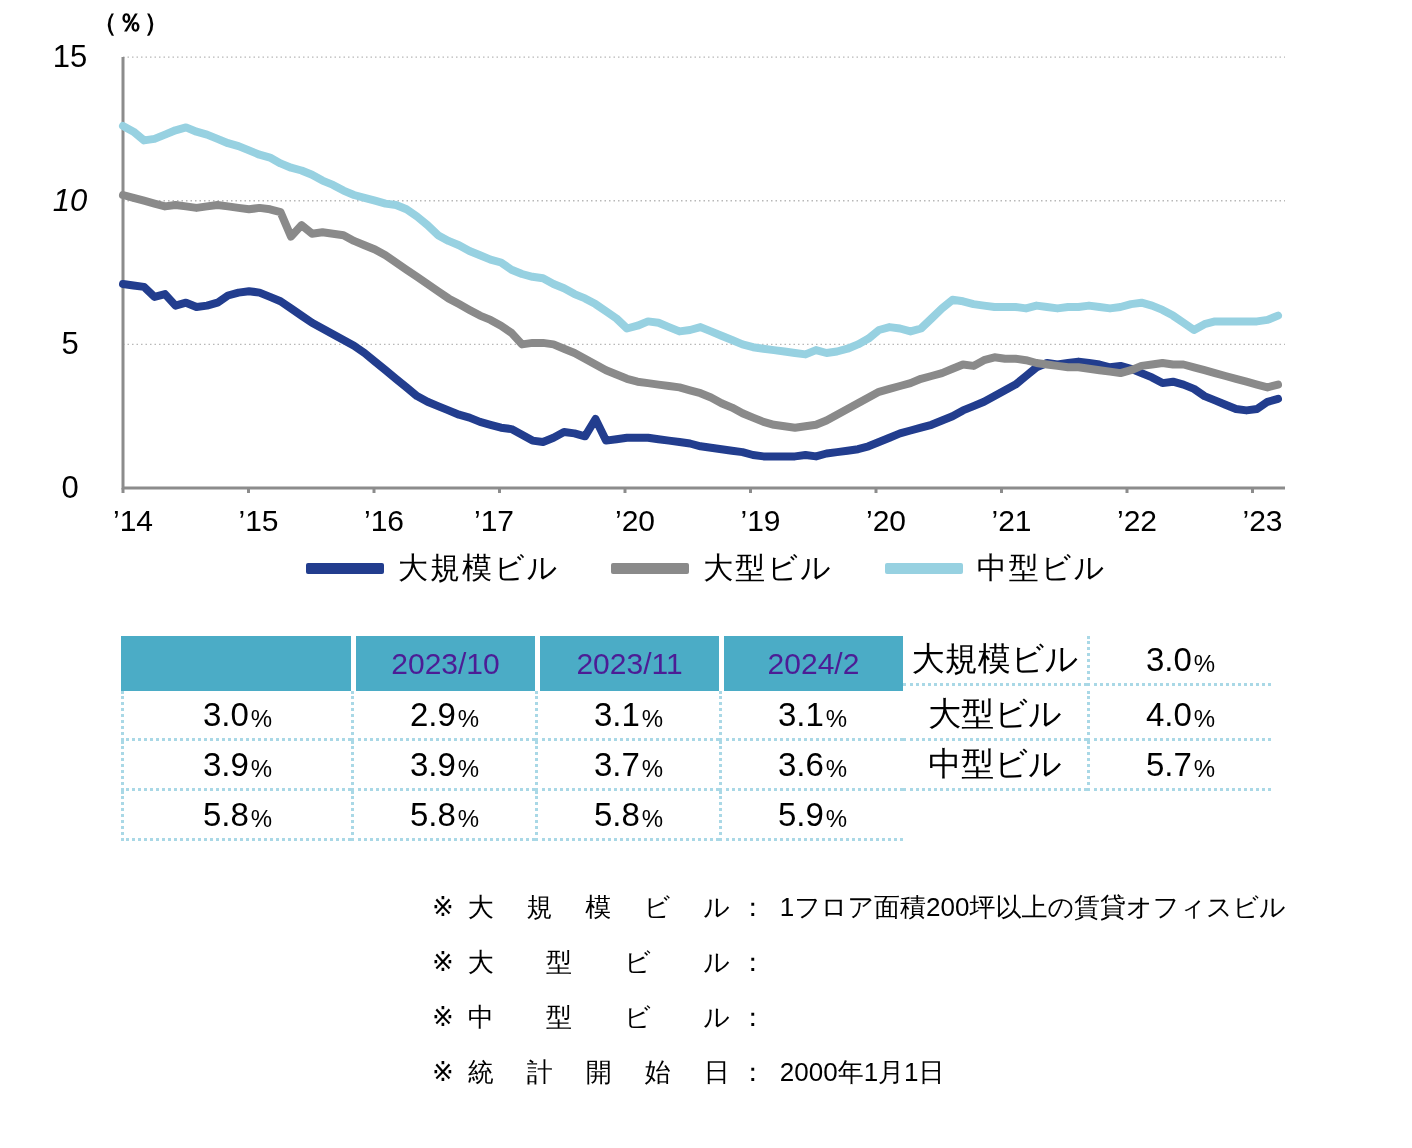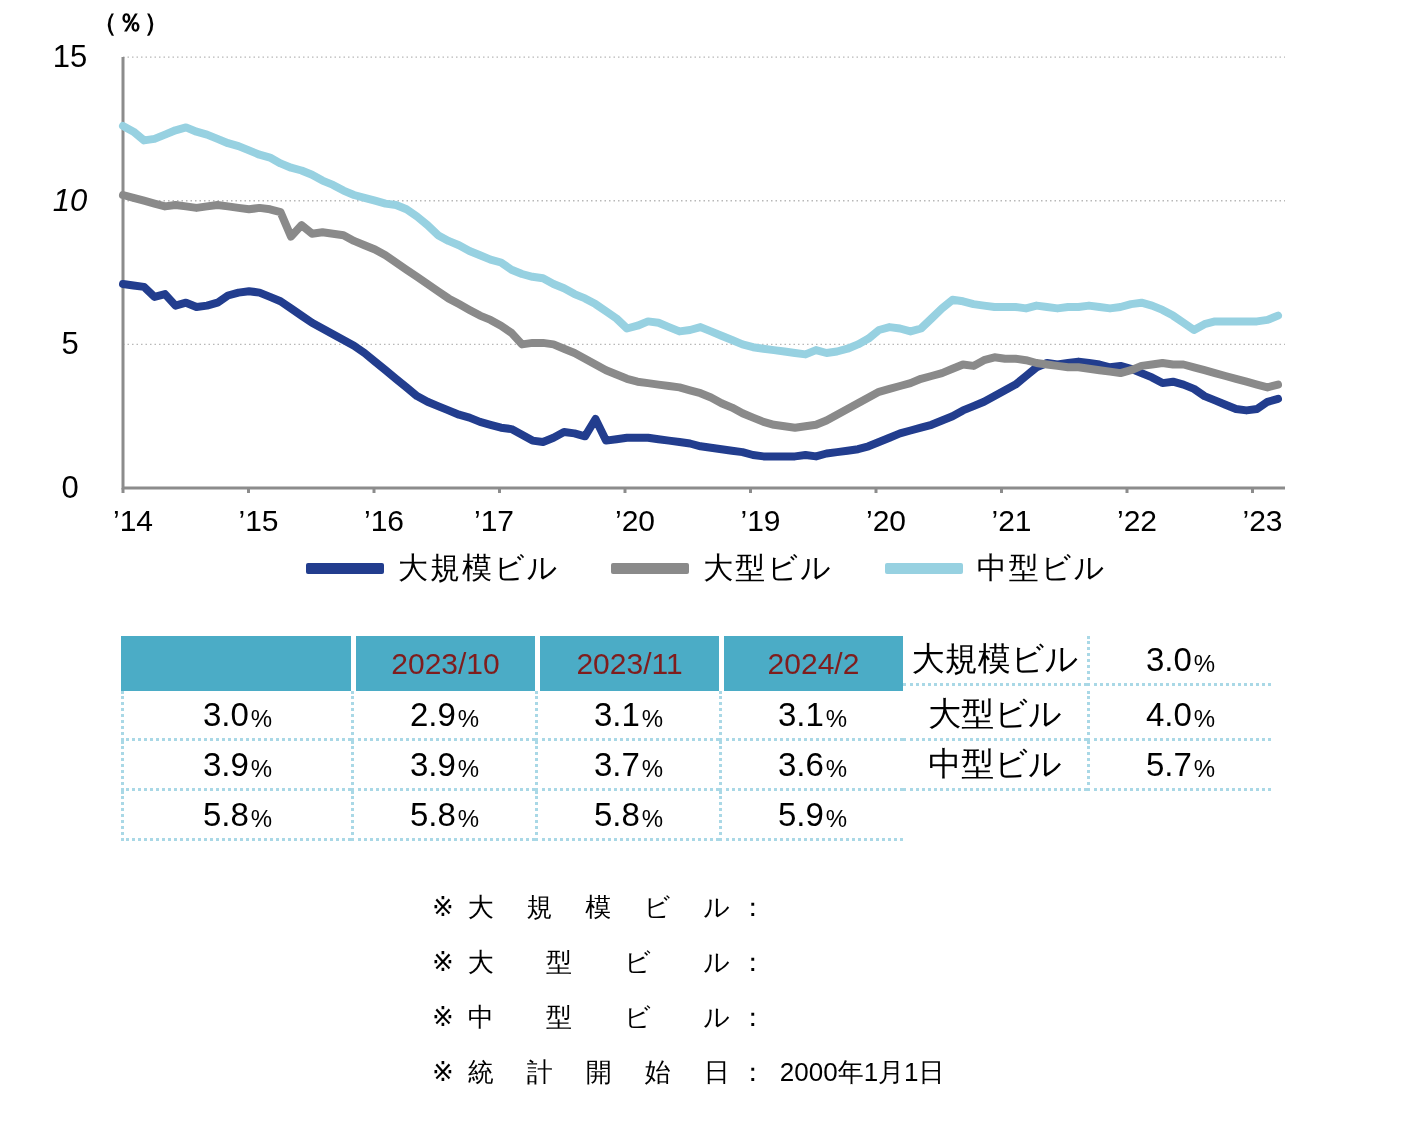--- a/index.html
+++ b/index.html
@@ -13,21 +13,21 @@
   .pct-label{left:92px;top:6px;font-size:25px;font-weight:bold;letter-spacing:1px;}
   .ylab{position:absolute;left:30px;width:80px;text-align:center;font-size:31px;line-height:32px;}
   .xlab{position:absolute;top:504px;width:80px;text-align:center;font-size:30px;}
   
   #legend{position:absolute;left:0;top:548px;width:1412px;display:flex;justify-content:center;align-items:center;gap:52px;}
   .legend-item{display:flex;align-items:center;gap:14px;}
   .legend-swatch{width:78px;height:11px;border-radius:2px;}
   .legend-label{font-size:30px;font-weight:500;letter-spacing:2px;}
   
   #rate-table{position:absolute;left:121px;top:636px;display:grid;grid-template-columns:230px 184px 184px 184px 184px 184px;}
-  .th{background:var(--accent,#4BACC6);color:#7f1d1d;font-size:30px;height:55px;display:flex;align-items:center;justify-content:center;border-left:5px solid #fff;}
+  .th{background:var(--accent,#4BACC6);color:#4c1d95;font-size:30px;height:55px;display:flex;align-items:center;justify-content:center;border-left:5px solid #fff;}
   .th:first-child{border-left:none;}
   .td{background:#fff;font-size:33px;height:47px;display:flex;align-items:center;justify-content:center;border-bottom:3px dotted var(--sep,#a9d8e6);border-left:3px dotted var(--sep,#a9d8e6);}
   .td.rowlabel{border-left:none;}
   .td .unit{font-size:24px;margin-left:2px;padding-top:8px;}
   
   #footnotes{position:absolute;left:432px;top:880px;}
   .fn-line{height:55px;display:flex;align-items:center;font-size:26px;white-space:nowrap;}
   .fn-bullet{margin-right:14px;}
   .fn-term{display:inline-flex;justify-content:space-between;width:262px;margin-right:10px;}
   .fn-colon{margin-right:14px;}
@@ -165,20 +165,21 @@
   <div class="fn-line">
     <span class="fn-bullet">※</span>
     <span class="fn-term">
         <span>大</span>
         <span>規</span>
         <span>模</span>
         <span>ビ</span>
         <span>ル</span>
       </span>
     <span class="fn-colon">：</span>
+    <span class="fn-def">1フロア面積200坪以上の賃貸オフィスビル</span>
   </div>
   <div class="fn-line">
     <span class="fn-bullet">※</span>
     <span class="fn-term">
         <span>大</span>
         <span>型</span>
         <span>ビ</span>
         <span>ル</span>
       </span>
     <span class="fn-colon">：</span>

